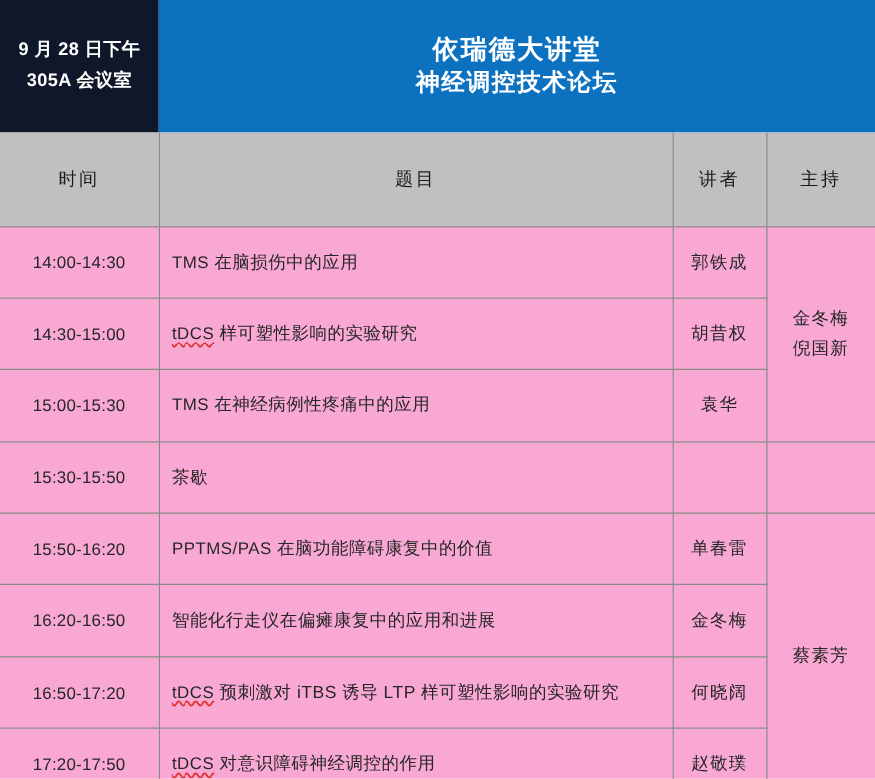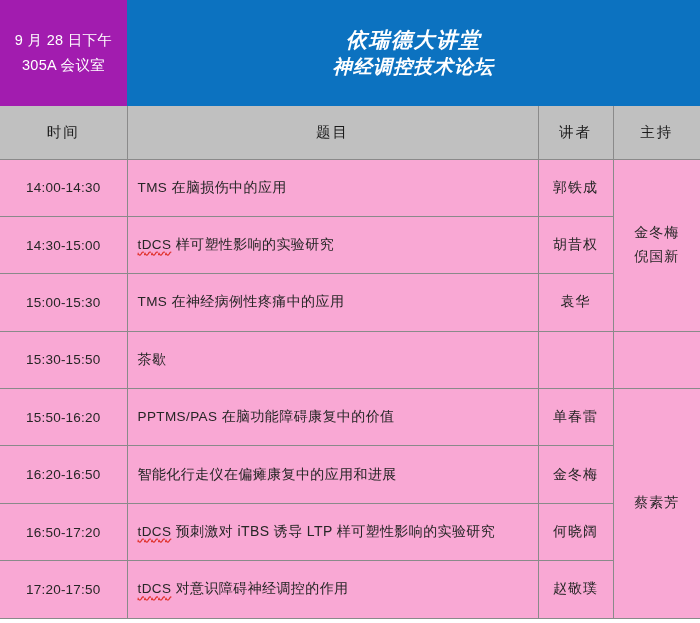--- a/index.html
+++ b/index.html
@@ -22,57 +22,56 @@
   }
 
   
   .banner-row td {
     padding: 0;
     border: none;
   }
   .banner-date {
     width: 127px;
     height: 106px;
-    background: #a21caf;
+    background: #0f172a;
     color: #ffffff;
     text-align: center;
     vertical-align: middle;
     font-size: 14.5px;
-    font-weight: normal;
+    font-weight: bold;
     line-height: 1.75;
     letter-spacing: .3px;
     box-sizing: border-box;
     border-right: 2px solid #ffffff;
   }
   .banner-title {
     background: #0c72c0;
     color: #ffffff;
     text-align: center;
     vertical-align: middle;
     height: 106px;
     box-sizing: border-box;
-    font-style: italic;
   }
   .banner-title .line1 {
     font-size: 21px;
     font-weight: bold;
     letter-spacing: 1.5px;
     line-height: 1.35;
   }
   .banner-title .line2 {
     font-size: 19px;
     font-weight: bold;
     letter-spacing: 1.2px;
     line-height: 1.35;
   }
 
   
   .colhead-row th {
     background: #c0c0c0;
-    height: 53px;
+    height: 75px;
     font-size: 14.5px;
     font-weight: normal;
     text-align: center;
     vertical-align: middle;
     color: #1a1a1a;
     border: 1px solid #8a8a8a;
     border-top: none;
     letter-spacing: 2px;
     box-sizing: border-box;
   }

